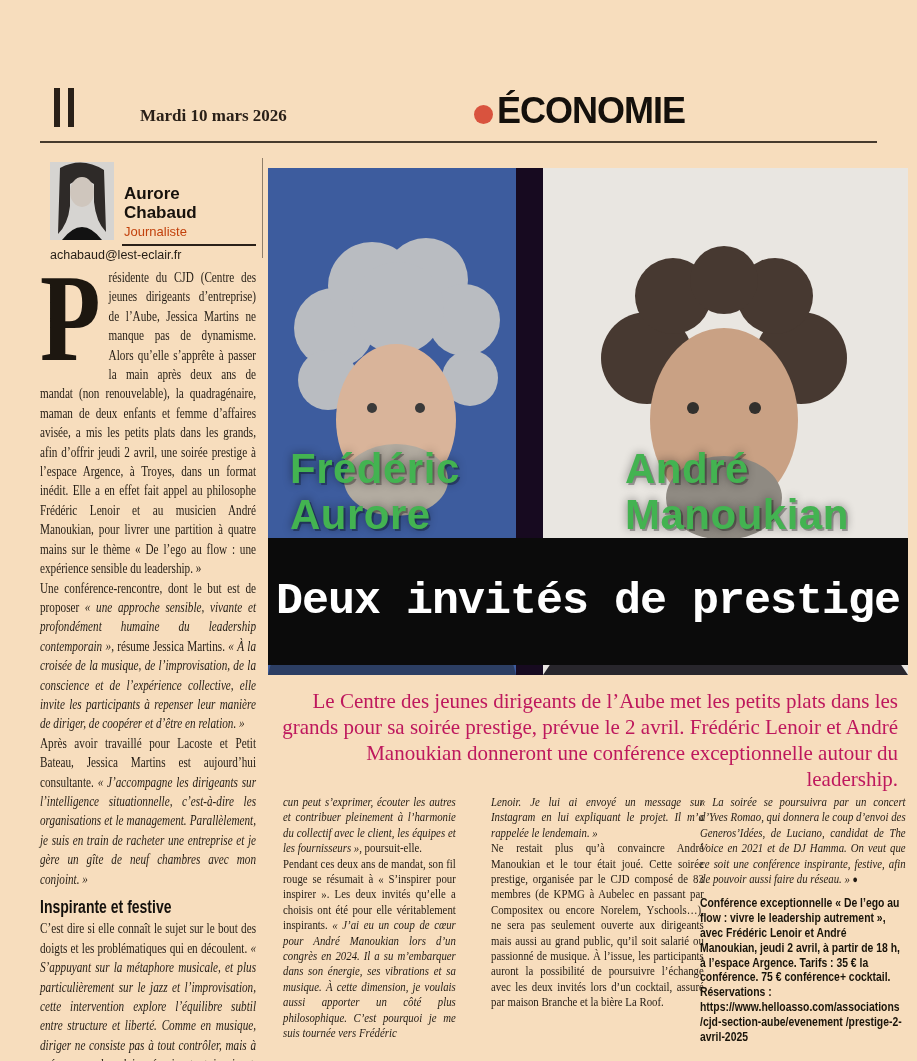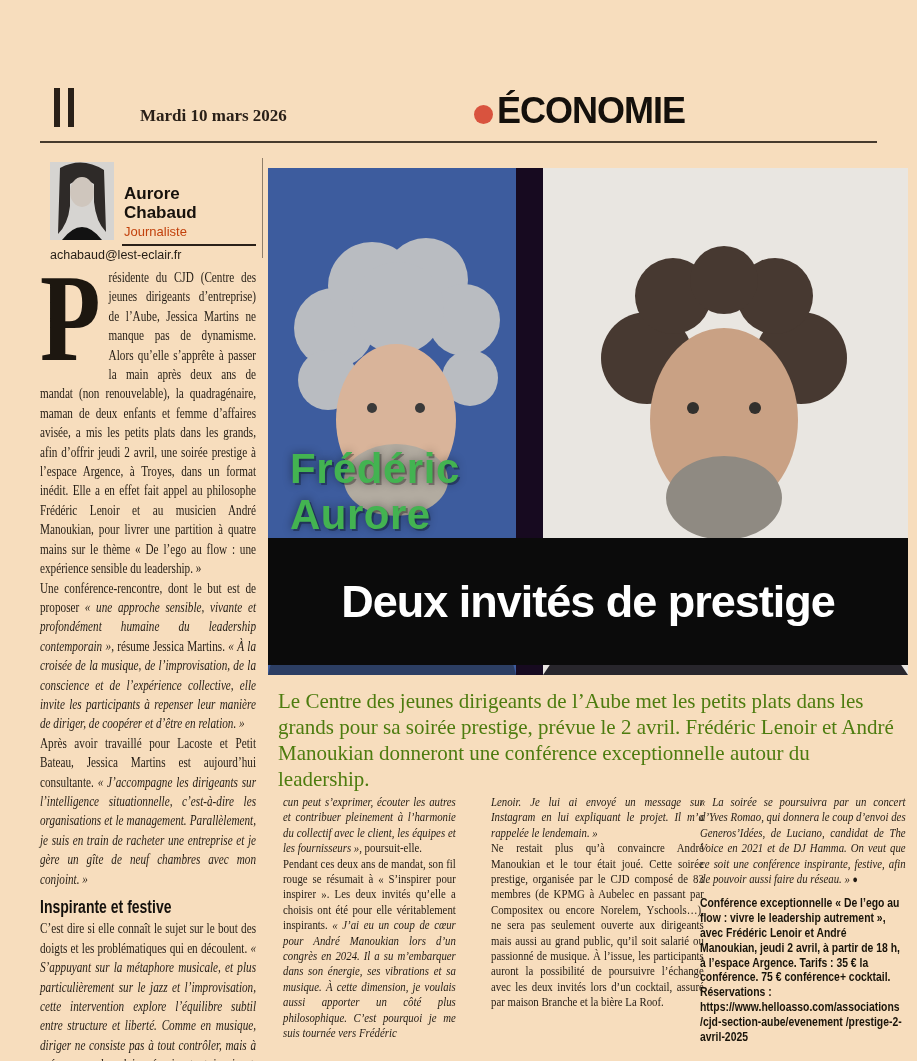--- a/index.html
+++ b/index.html
@@ -54,28 +54,28 @@
     font-weight:bold;font-size:42px;line-height:46px;letter-spacing:.5px;
     color:#43b351;text-shadow:0 0 10px rgba(0,0,0,.45),2px 2px 0 rgba(0,0,0,.3);
   }
   .gname-left{left:22px;top:278px;}
   .gname-right{left:357px;top:278px;}
   .band{
     position:absolute;z-index:3;left:0;top:370px;width:100%;height:127px;
     background:#0b0b0b;display:flex;align-items:center;justify-content:center;
   }
   .band .headline{
-    font-family:Liberation Sans, sans-serif;font-weight:900;font-size:45px;
+    font-family:Liberation Mono, monospace;font-weight:900;font-size:45px;
     line-height:55px;letter-spacing:-1px;color:#ffffff;text-align:right;
   }
 
   
   .standfirst{
-    position:absolute;left:278px;top:688px;width:620px;text-align:left;
-    font-size:21px;line-height:26px;color:#4d7c0f;
+    position:absolute;left:278px;top:688px;width:620px;text-align:right;
+    font-size:21px;line-height:26px;color:#be185d;
   }
 
   
   .bcol{position:absolute;top:794px;}
   .bcol-a{left:283px;width:173px;}
   .bcol-b{left:471px;width:213px;margin-left:20px;}
   .bcol-c{left:700px;width:206px;}
   .bcol .inner{transform:scaleX(0.8);transform-origin:left top;font-size:13.5px;line-height:15.4px;text-align:justify;hyphens:auto;}
   .bcol-a .inner{width:216px;}
   .bcol-b .inner{width:266px;}
@@ -166,20 +166,24 @@
         <circle cx="150" cy="240" r="6" fill="#32302d"></circle>
           <circle cx="212" cy="240" r="6" fill="#32302d"></circle>
         <path d="M0 507 L40 448 Q110 398 181 398 Q252 398 325 448 L365 507 Z" fill="#28262c"></path>
         <path d="M160 392 L202 392 L181 430 Z" fill="#d9d5ce"></path>
       </svg>
     </div>
     <div class="gname gname-left">
       <span>Frédéric</span><br>
       <span>Aurore</span>
     </div>
+    <div class="gname gname-right">
+      <span>André</span><br>
+      <span>Manoukian</span>
+    </div>
     <div class="band">
       <div class="headline">
         <span>Deux invités de prestige</span><br>
       </div>
     </div>
   </div>
 
   <div class="standfirst">Le Centre des jeunes dirigeants de l’Aube met les petits plats dans les grands pour sa soirée prestige, prévue le 2 avril. Frédéric Lenoir et André Manoukian donneront une conférence exceptionnelle autour du leadership.</div>
 
   <div class="bcol bcol-a">

